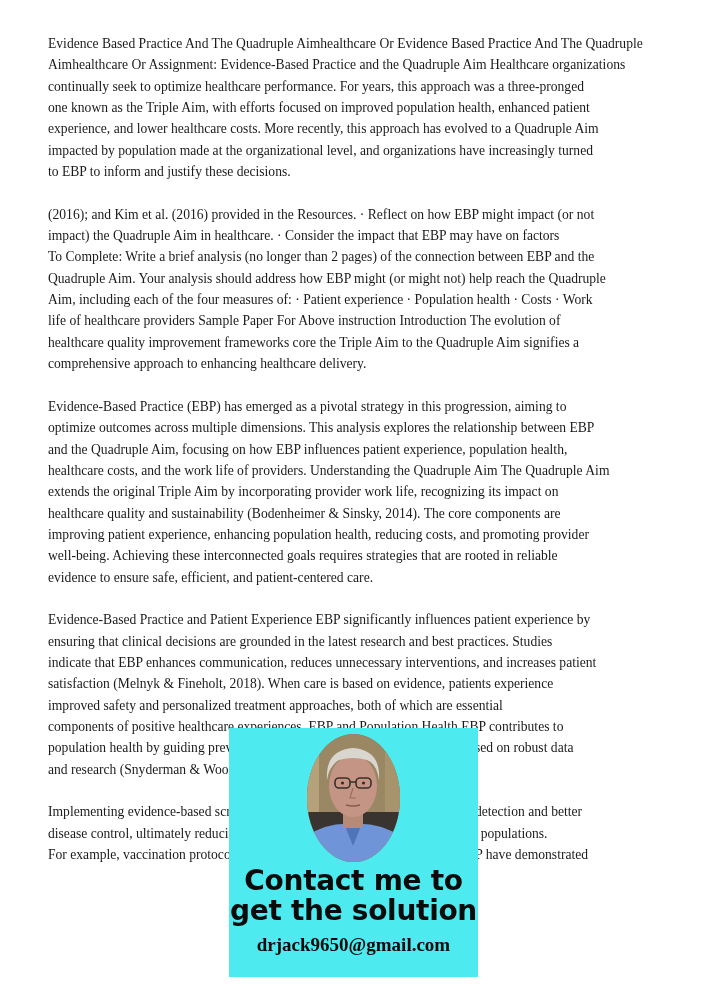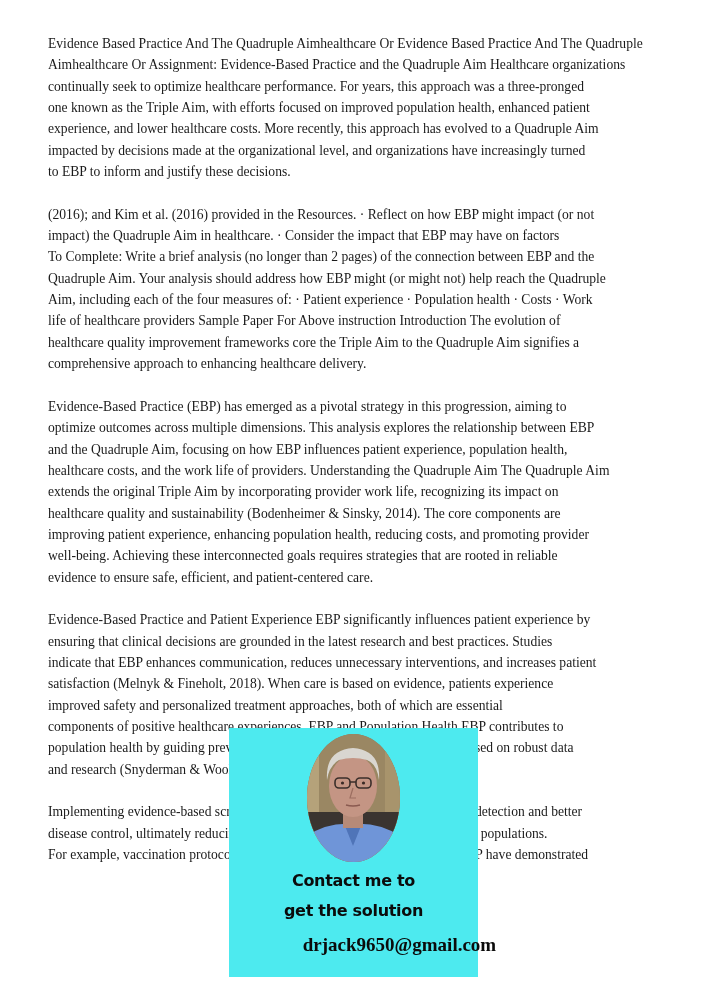--- a/index.html
+++ b/index.html
@@ -54,52 +54,51 @@
       width: 100%;
       height: 100%;
     }
     .cta {
       position: absolute;
       left: 0;
       top: 138px;
       width: 100%;
       font-family: "DejaVu Sans", "Liberation Sans", sans-serif;
       font-weight: bold;
-      font-size: 16px;
+      font-size: 28px;
       line-height: 30px;
       color: #0b0b0b;
       letter-spacing: -0.3px;
     }
     .cta .cta-line {
       display: block;
     }
     .email {
       position: absolute;
       left: 0;
       top: 205px;
       width: 100%;
       font-family: "Liberation Serif", "DejaVu Serif", serif;
       font-weight: bold;
       font-size: 19px;
       line-height: 24px;
       color: #0b0b0b;
-      padding-left: 46px;
     }
   </style>
 </head>
 <body>
 
 <div class="page">
   <p class="para">
     <span class="line">Evidence Based Practice And The Quadruple Aimhealthcare Or Evidence Based Practice And The Quadruple</span>
     <span class="line">Aimhealthcare Or Assignment: Evidence-Based Practice and the Quadruple Aim Healthcare organizations</span>
     <span class="line">continually seek to optimize healthcare performance. For years, this approach was a three-pronged</span>
     <span class="line">one known as the Triple Aim, with efforts focused on improved population health, enhanced patient</span>
     <span class="line">experience, and lower healthcare costs. More recently, this approach has evolved to a Quadruple Aim</span>
-    <span class="line">impacted by decisions made at the organizational level, and organizations have increasingly turned</span>
+    <span class="line">impacted by population made at the organizational level, and organizations have increasingly turned</span>
     <span class="line">to EBP to inform and justify these decisions.</span>
   </p>
   <p class="para">
     <span class="line">(2016); and Kim et al. (2016) provided in the Resources. · Reflect on how EBP might impact (or not</span>
     <span class="line">impact) the Quadruple Aim in healthcare. · Consider the impact that EBP may have on factors</span>
     <span class="line">To Complete: Write a brief analysis (no longer than 2 pages) of the connection between EBP and the</span>
     <span class="line">Quadruple Aim. Your analysis should address how EBP might (or might not) help reach the Quadruple</span>
     <span class="line">Aim, including each of the four measures of: · Patient experience · Population health · Costs · Work</span>
     <span class="line">life of healthcare providers Sample Paper For Above instruction Introduction The evolution of</span>
     <span class="line">healthcare quality improvement frameworks core the Triple Aim to the Quadruple Aim signifies a</span>

